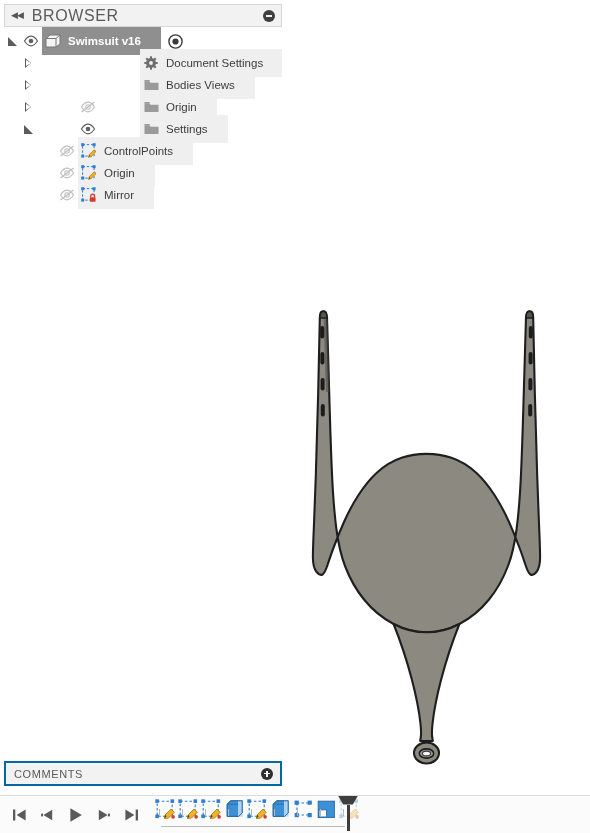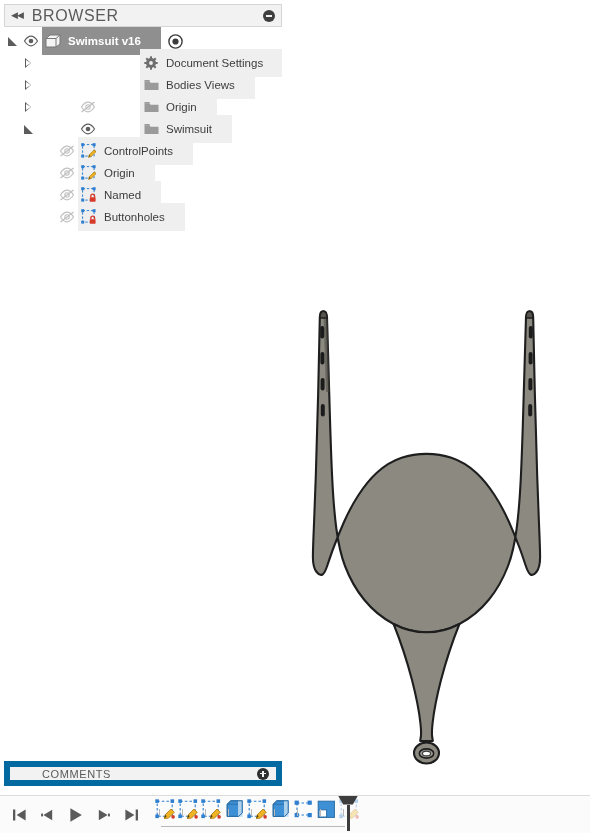--- a/index.html
+++ b/index.html
@@ -131,24 +131,24 @@
   .indent-1 { margin-left: 16px; gap: 41px; }
   .indent-2 { margin-left: 36px; }
 
   
   #comments-bar {
     position: absolute;
     left: 4px; top: 761px;
     width: 278px;
     height: 25px;
     background: #f2f2f2;
-    border: 6px solid #0369a1;
+    border: 2px solid #0369a1;
     display: flex;
     align-items: center;
-    padding: 0 7px 0 32px;
+    padding: 0 7px 0 8px;
     font-size: 11px;
     letter-spacing: 0.6px;
     color: #5a5a5a;
   }
   #comments-bar .label { flex: 1; }
   .plus-dot {
     width: 12px; height: 12px;
     border-radius: 50%;
     background: #2f2f2f;
     position: relative;
@@ -339,21 +339,21 @@
             <circle cx="8" cy="6" r="2.3" fill="#5e5e5e"></circle>
           </svg>
         </div>
         <div class="node-chip">
           <div class="icon-slot">
             <svg width="15" height="12" viewBox="0 0 15 12">
               <path d="M0.5 2.2 L5.4 2.2 L6.6 3.8 L14.5 3.8 L14.5 11 L0.5 11 Z" fill="#9a9a9a"></path>
               <rect x="0.5" y="1.0" width="5.2" height="1.4" fill="#9a9a9a"></rect>
             </svg>
           </div>
-          <span class="node-label">Swimsuit</span>
+          <span class="node-label">Settings</span>
         </div>
       </div>
       <div class="tree-row indent-2">
         <div class="tw-expander"></div>
         <div class="eye-slot">
           <svg width="16" height="12" viewBox="0 0 16 12">
             <path d="M1.5 6 C4 2.2 7 1.2 8 1.2 C9 1.2 12 2.2 14.5 6 C12 9.8 9 10.8 8 10.8 C7 10.8 4 9.8 1.5 6 Z" fill="none" stroke="#c0c0c0" stroke-width="1.2"></path>
             <circle cx="8" cy="6" r="2.2" fill="none" stroke="#c0c0c0" stroke-width="1.1"></circle>
             <line x1="1.5" y1="11" x2="14.5" y2="1" stroke="#c0c0c0" stroke-width="1.3"></line>
           </svg>
@@ -410,44 +410,21 @@
           <div class="icon-slot">
             <svg width="16" height="16" viewBox="0 0 16 16">
               <rect x="1.6" y="1.6" width="11.5" height="11.5" fill="none" stroke="#2f7fd1" stroke-width="1" stroke-dasharray="2.4 1.8"></rect>
               <rect x="0.2" y="0.2" width="3" height="3" fill="#2f7fd1"></rect>
               <rect x="11.6" y="0.2" width="3" height="3" fill="#2f7fd1"></rect>
               <rect x="0.2" y="11.6" width="3" height="3" fill="#2f7fd1"></rect>
               <path d="M9.8 10.6 v-1.5 a1.9 1.9 0 0 1 3.8 0 v1.5" fill="none" stroke="#d83a2a" stroke-width="1.3"></path>
               <rect x="8.8" y="10.3" width="5.8" height="4.4" rx="0.6" fill="#d83a2a"></rect>
             </svg>
           </div>
-          <span class="node-label">Named</span>
-        </div>
-      </div>
-      <div class="tree-row indent-2">
-        <div class="tw-expander"></div>
-        <div class="eye-slot">
-          <svg width="16" height="12" viewBox="0 0 16 12">
-            <path d="M1.5 6 C4 2.2 7 1.2 8 1.2 C9 1.2 12 2.2 14.5 6 C12 9.8 9 10.8 8 10.8 C7 10.8 4 9.8 1.5 6 Z" fill="none" stroke="#c0c0c0" stroke-width="1.2"></path>
-            <circle cx="8" cy="6" r="2.2" fill="none" stroke="#c0c0c0" stroke-width="1.1"></circle>
-            <line x1="1.5" y1="11" x2="14.5" y2="1" stroke="#c0c0c0" stroke-width="1.3"></line>
-          </svg>
-        </div>
-        <div class="node-chip">
-          <div class="icon-slot">
-            <svg width="16" height="16" viewBox="0 0 16 16">
-              <rect x="1.6" y="1.6" width="11.5" height="11.5" fill="none" stroke="#2f7fd1" stroke-width="1" stroke-dasharray="2.4 1.8"></rect>
-              <rect x="0.2" y="0.2" width="3" height="3" fill="#2f7fd1"></rect>
-              <rect x="11.6" y="0.2" width="3" height="3" fill="#2f7fd1"></rect>
-              <rect x="0.2" y="11.6" width="3" height="3" fill="#2f7fd1"></rect>
-              <path d="M9.8 10.6 v-1.5 a1.9 1.9 0 0 1 3.8 0 v1.5" fill="none" stroke="#d83a2a" stroke-width="1.3"></path>
-              <rect x="8.8" y="10.3" width="5.8" height="4.4" rx="0.6" fill="#d83a2a"></rect>
-            </svg>
-          </div>
-          <span class="node-label">Buttonholes</span>
+          <span class="node-label">Mirror</span>
         </div>
       </div>
     </div>
 </div>
 
 <div id="comments-bar">
   <span class="label">COMMENTS</span>
   <span class="plus-dot"></span>
 </div>
 

